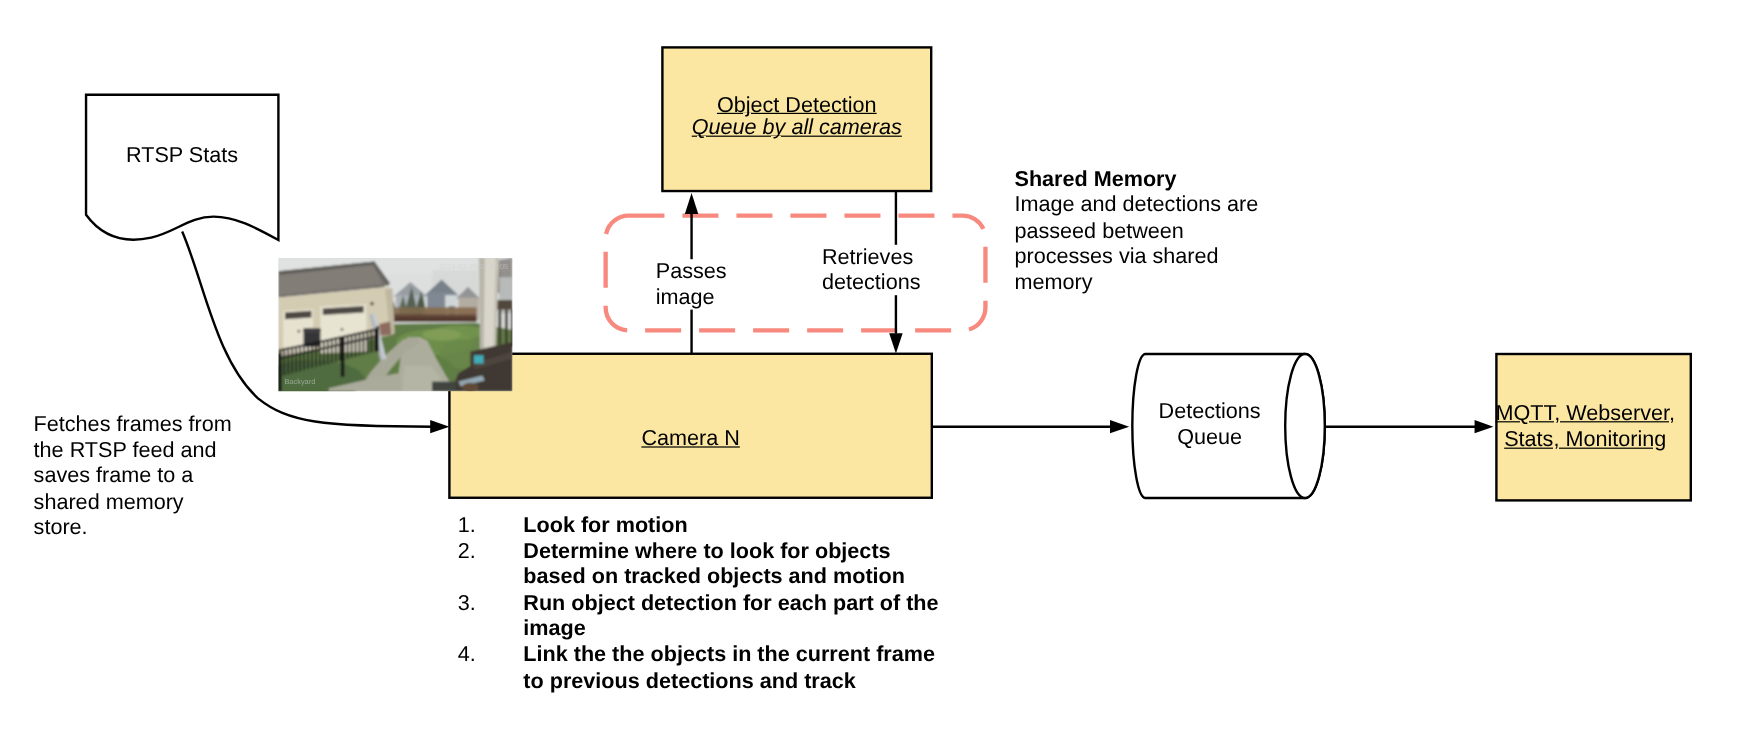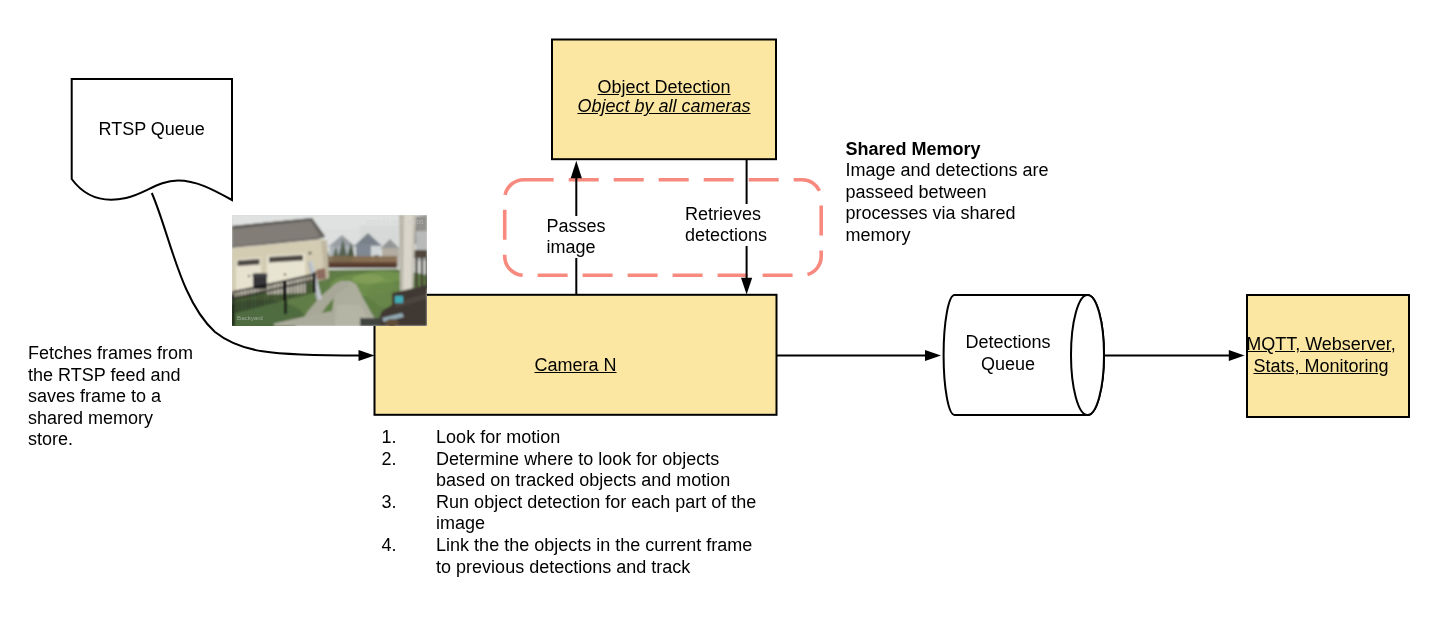--- a/index.html
+++ b/index.html
@@ -142,34 +142,34 @@
     <rect x="128" y="103" width="20" height="8" fill="#3a3d38"></rect>
     <ellipse cx="160" cy="108" rx="7" ry="4" fill="#59442f"></ellipse>
     <rect x="0" y="0" width="195" height="111" fill="#ffffff" opacity="0.04"></rect>
     </g>
 
     <text x="134" y="9" font-family="Liberation Sans" font-size="6.2" fill="#cbcfce" opacity="0.55">2019-03-26 07:46:05</text>
     <text x="5" y="105" font-family="Liberation Sans" font-size="6.2" fill="#c2c6c3" opacity="0.65">Backyard</text>
   </svg>
 </svg>
 
-<div class="t" style="left:71.7px;top:118.5px;width:160px;text-align:center;line-height:20px;">RTSP Queue</div>
+<div class="t" style="left:71.7px;top:118.5px;width:160px;text-align:center;line-height:20px;">RTSP Stats</div>
 
-<div class="t ctr" style="left:552px;top:37.6px;width:224px;height:119.7px;line-height:19px;"><div>Object Detection<br><i>Object by all cameras</i></div></div>
+<div class="t ctr" style="left:552px;top:37.6px;width:224px;height:119.7px;line-height:19px;"><div>Object Detection<br><i>Queue by all cameras</i></div></div>
 
 <div class="t ctr" style="left:374.5px;top:294.8px;width:402px;height:141px;line-height:19px;text-align:right;">Camera N</div>
 
 <div class="lbl" style="left:544.5px;top:216px;padding:0 2px;">Passes<br>image</div>
 
 <div class="lbl" style="left:683px;top:204.2px;padding:0 2px;">Retrieves<br>detections</div>
 
 <div class="t" style="left:845.4px;top:138.7px;"><b>Shared Memory</b><br>Image and detections are<br>passeed between<br>processes via shared<br>memory</div>
 
 <div class="t" style="left:28px;top:343px;">Fetches frames from<br>the RTSP feed and<br>saves frame to a<br>shared memory<br>store.</div>
 
 <div class="t" style="left:381.5px;top:427px;">1.<br>2.<br><br>3.<br><br>4.</div>
-<div class="t" style="left:436.1px;top:427px;">Look for motion<br>Determine where to look for objects<br>based on tracked objects and motion<br>Run object detection for each part of the<br>image<br>Link the the objects in the current frame<br>to previous detections and track</div>
+<div class="t" style="left:436.1px;top:427px;font-weight:bold;">Look for motion<br>Determine where to look for objects<br>based on tracked objects and motion<br>Run object detection for each part of the<br>image<br>Link the the objects in the current frame<br>to previous detections and track</div>
 
 <div class="t" style="left:944px;top:332px;width:128px;text-align:center;">Detections<br>Queue</div>
 
 <div class="t ctr" style="left:1247px;top:295px;width:148px;height:122px;">MQTT, Webserver,<br>Stats, Monitoring</div>
 
 </div>
 
 </body></html>

